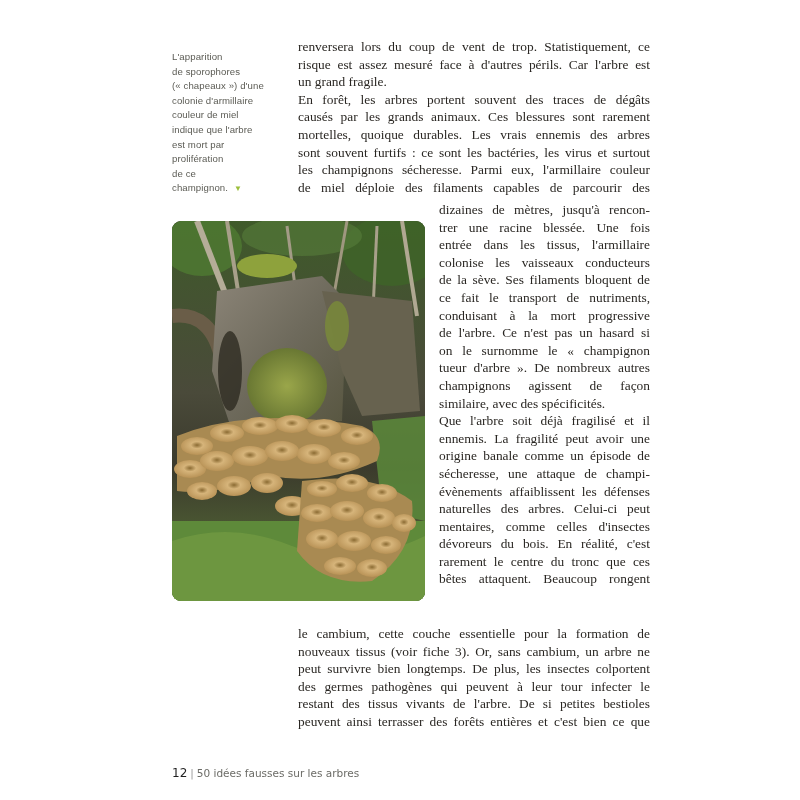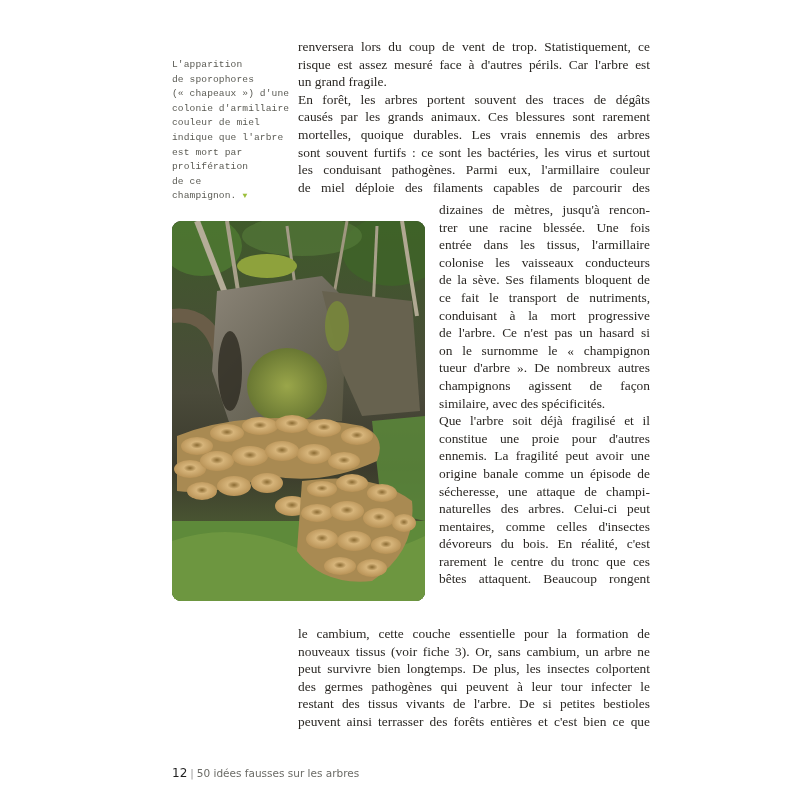--- a/index.html
+++ b/index.html
@@ -17,26 +17,25 @@
       position: absolute;
       left: 0; top: 0;
       width: 800px; height: 800px;
       background: #ffffff;
     }
     .caption {
       position: absolute;
       left: 172px;
       top: 50px;
       width: 118px;
-      font-family: Liberation Mono, monospace;
+      font-family: Liberation Sans, sans-serif;
       font-size: 9.6px;
       line-height: 14.6px;
       color: #5b5b54;
       letter-spacing: 0.1px;
-      margin-top: 8px;
     }
     .caption .line { display: block; white-space: nowrap; }
     .caption .tri {
       color: #9cbf3c;
       font-size: 8px;
       margin-left: 6px;
     }
     .body-text {
       font-family: "Liberation Serif", "DejaVu Serif", serif;
       font-size: 13.4px;
@@ -115,42 +114,42 @@
   </div>
 
   <div class="body-text col-full" style="top:38px;">
     <span class="line-j">renversera lors du coup de vent de trop. Statistiquement, ce</span>
     <span class="line-j">risque est assez mesuré face à d'autres périls. Car l'arbre est</span>
     <span class="line-l">un grand fragile.</span>
     <span class="line-j">En forêt, les arbres portent souvent des traces de dégâts</span>
     <span class="line-j">causés par les grands animaux. Ces blessures sont rarement</span>
     <span class="line-j">mortelles, quoique durables. Les vrais ennemis des arbres</span>
     <span class="line-j">sont souvent furtifs : ce sont les bactéries, les virus et surtout</span>
-    <span class="line-j">les conduisant pathogènes. Parmi eux, l'armillaire couleur</span>
+    <span class="line-j">les champignons sécheresse. Parmi eux, l'armillaire couleur</span>
     <span class="line-j">de miel déploie des filaments capables de parcourir des</span>
   </div>
 
   <div class="body-text col-narrow" style="top:201px;">
     <span class="line-j">dizaines de mètres, jusqu'à rencon-</span>
     <span class="line-j">trer une racine blessée. Une fois</span>
     <span class="line-j">entrée dans les tissus, l'armillaire</span>
     <span class="line-j">colonise les vaisseaux conducteurs</span>
     <span class="line-j">de la sève. Ses filaments bloquent de</span>
     <span class="line-j">ce fait le transport de nutriments,</span>
     <span class="line-j">conduisant à la mort progressive</span>
     <span class="line-j">de l'arbre. Ce n'est pas un hasard si</span>
     <span class="line-j">on le surnomme le « champignon</span>
     <span class="line-j">tueur d'arbre ». De nombreux autres</span>
     <span class="line-j">champignons agissent de façon</span>
     <span class="line-l">similaire, avec des spécificités.</span>
     <span class="line-j">Que l'arbre soit déjà fragilisé et il</span>
-    <span class="line-j">constitue une proie pour d'autres</span>
     <span class="line-j">ennemis. La fragilité peut avoir une</span>
     <span class="line-j">origine banale comme un épisode de</span>
     <span class="line-j">sécheresse, une attaque de champi-</span>
+    <span class="line-j">évènements affaiblissent les défenses</span>
     <span class="line-j">naturelles des arbres. Celui-ci peut</span>
     <span class="line-j">mentaires, comme celles d'insectes</span>
     <span class="line-j">dévoreurs du bois. En réalité, c'est</span>
     <span class="line-j">rarement le centre du tronc que ces</span>
     <span class="line-j">bêtes attaquent. Beaucoup rongent</span>
   </div>
 
   <div class="body-text col-full" style="top:625px;">
     <span class="line-j">le cambium, cette couche essentielle pour la formation de</span>
     <span class="line-j">nouveaux tissus (voir fiche 3). Or, sans cambium, un arbre ne</span>

